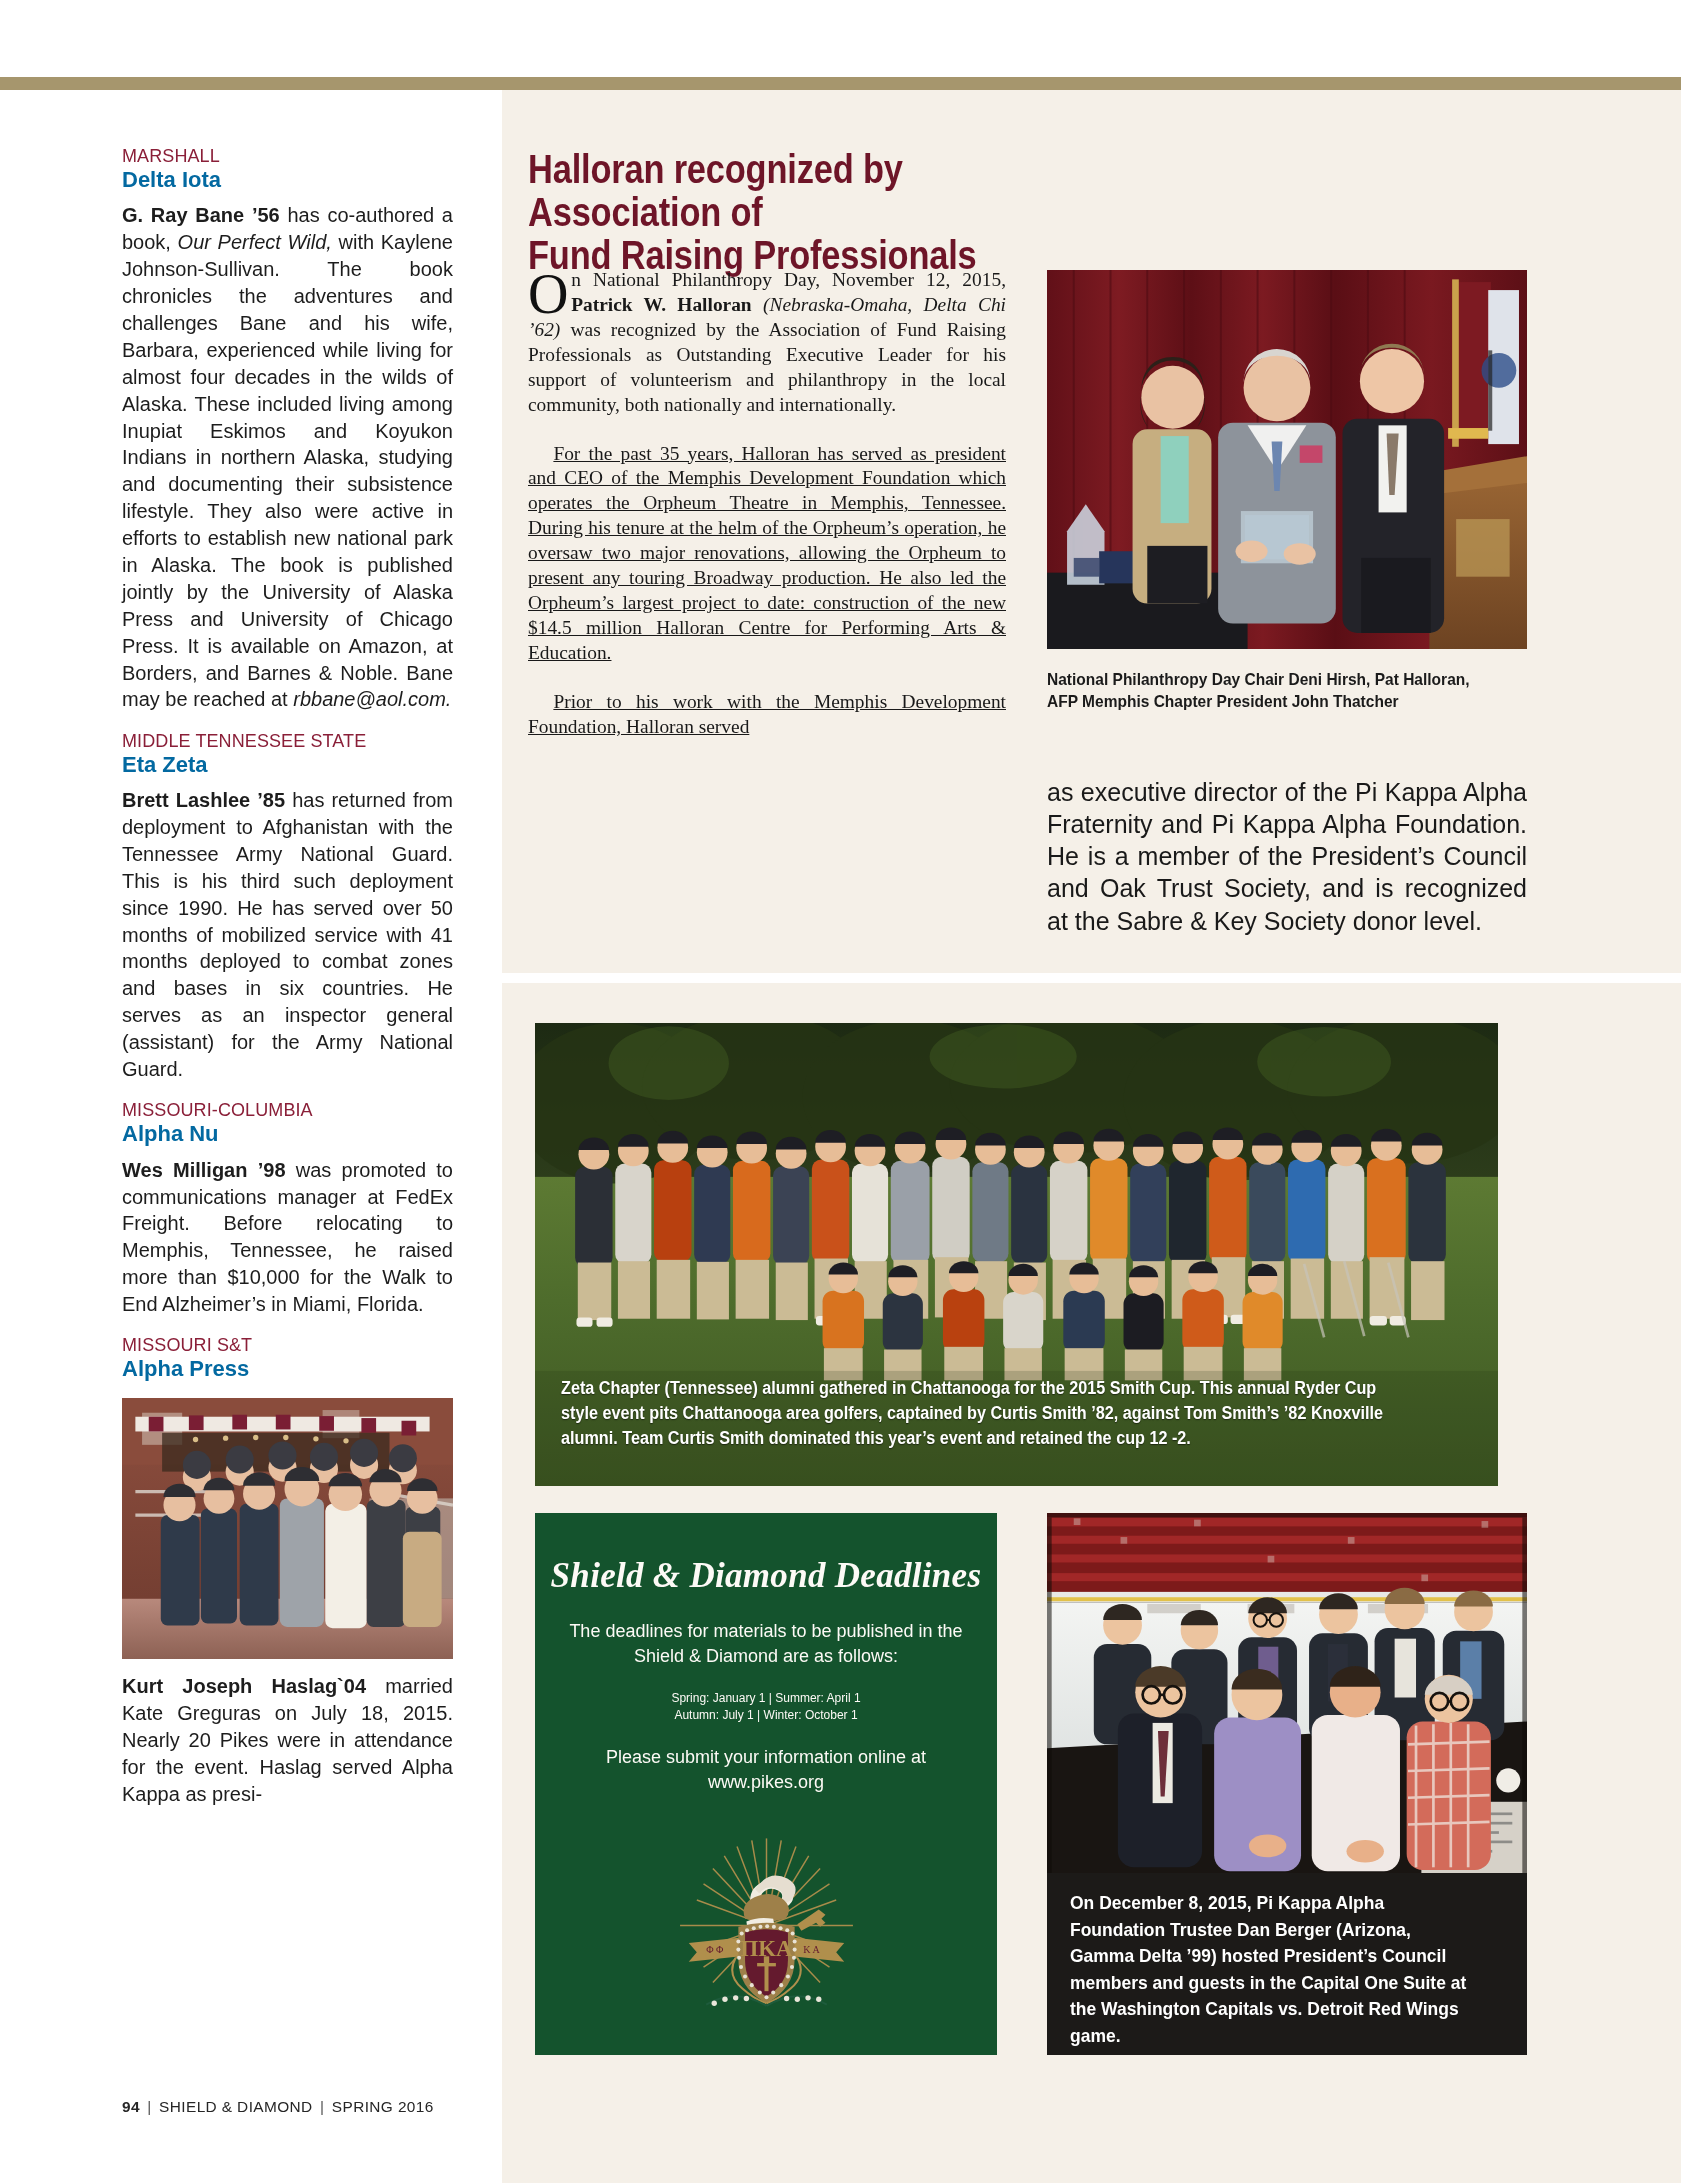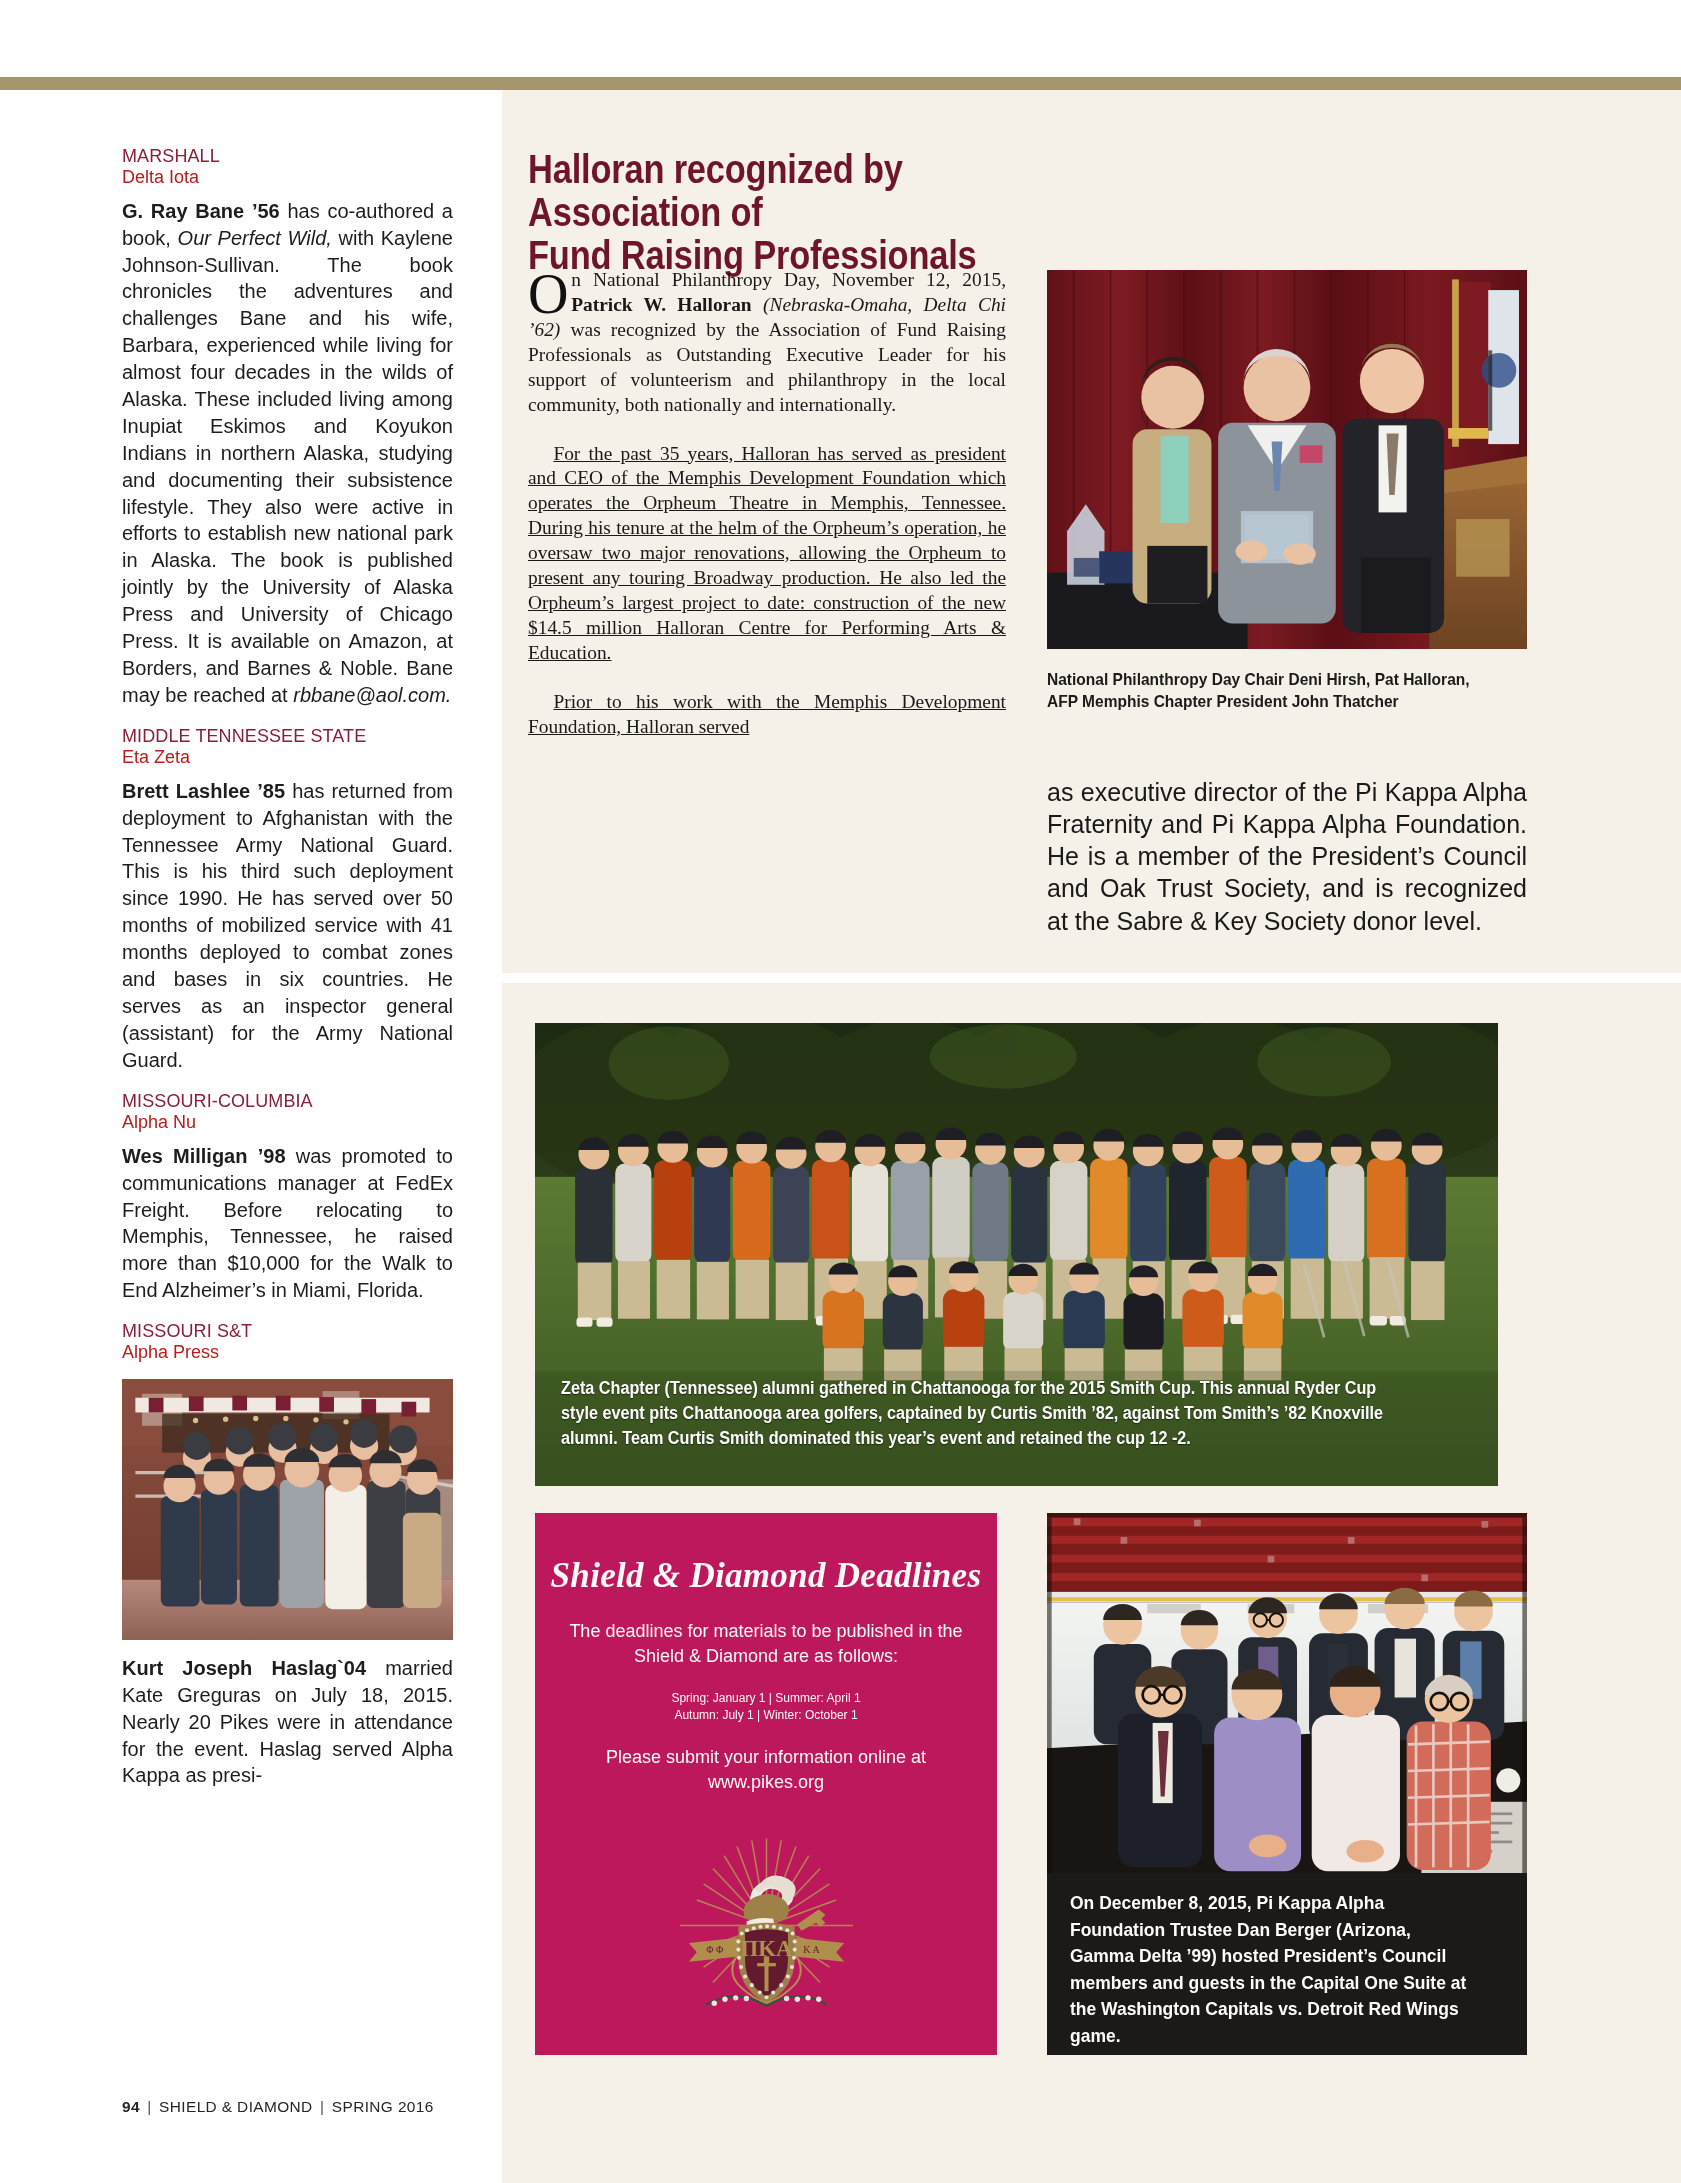--- a/index.html
+++ b/index.html
@@ -23,21 +23,21 @@
   
   #left-col{
     position:absolute;left:122px;top:146px;width:331px;
     color:#1b1b1b;
   }
   .chapter-school{
     color:#8a1f38;font-weight:normal;font-size:18px;line-height:1.16;
     letter-spacing:0.1px;margin:0;
   }
   .chapter-name{
-    color:#b91c1c;font-weight:normal;font-size:18px;line-height:1.16;
+    color:#0369a1;font-weight:bold;font-size:22px;line-height:1.16;
     margin:0 0 10px 0;
   }
   .chapter-block + .chapter-block{ margin-top:17.4px; }
   .note{
     font-size:20px;line-height:1.345;text-align:justify;margin:0;
     hyphens:auto;color:#1d1d1d;
   }
   .note b{ font-weight:bold; }
   .note i{ font-style:italic; }
   .wedding-photo{
@@ -100,21 +100,21 @@
     position:absolute;left:561px;top:1376px;width:923px;
     font-family:"Liberation Sans Narrow","Liberation Sans",sans-serif;
     font-weight:bold;font-size:18px;line-height:1.40;color:#ffffff;
     transform:scaleX(.90);transform-origin:left top;
     text-shadow:0 0.7px 1.3px rgba(0,0,0,.55);
   }
 
   
   #deadlines{
     position:absolute;left:535px;top:1513px;width:462px;height:542px;
-    background:#be185d;color:#fdfaf6;text-align:center;
+    background:#14532d;color:#fdfaf6;text-align:center;
   }
   #deadlines .dl-title{
     font-family:"Liberation Serif",serif;font-style:italic;font-weight:bold;
     font-size:35px;line-height:1.1;margin:44px 0 0 0;letter-spacing:0.3px;
   }
   #deadlines .dl-body{
     font-size:18px;line-height:1.40;margin:23px 23px 0 23px;
   }
   #deadlines .dl-dates{
     font-size:12px;line-height:1.40;margin:21.4px 23px 0 23px;

